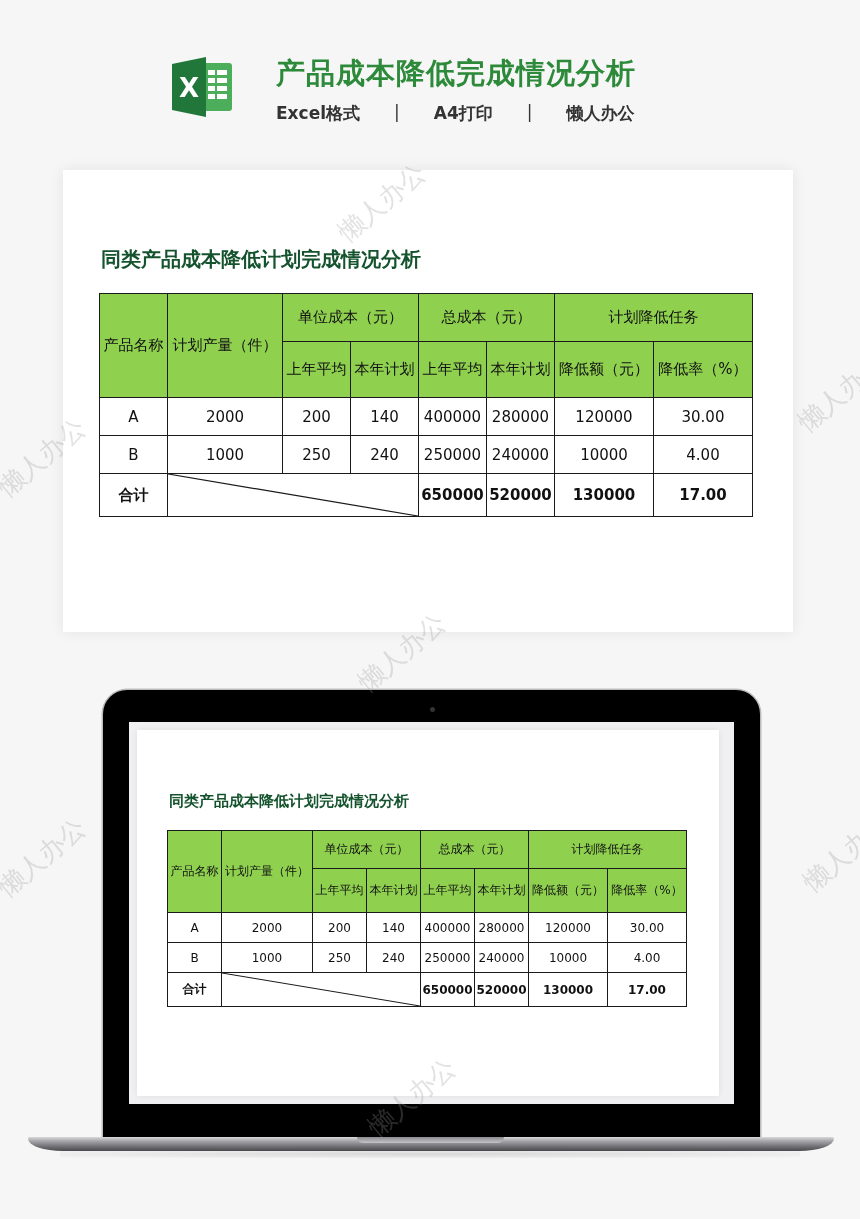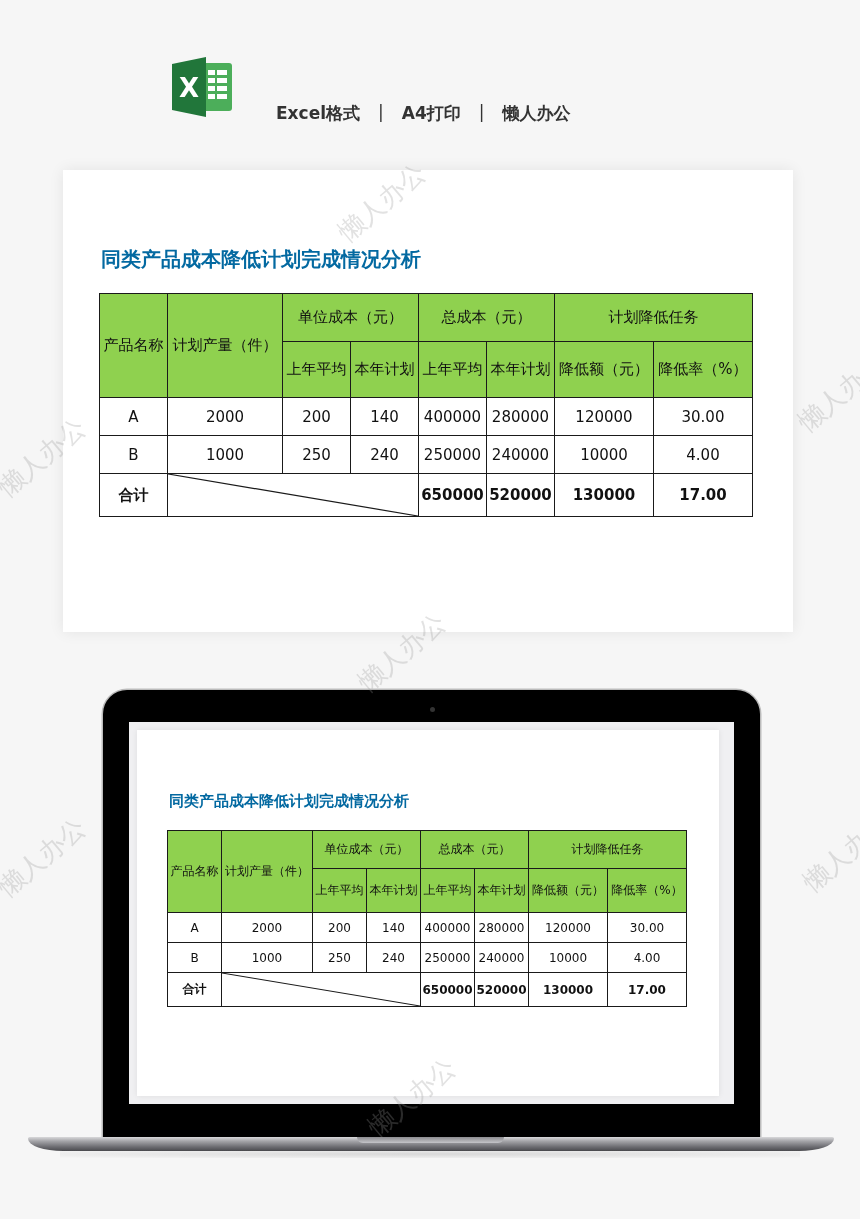--- a/index.html
+++ b/index.html
@@ -3,27 +3,27 @@
 <meta charset="utf-8">
 <style>
   * { box-sizing: border-box; margin: 0; padding: 0; }
   html, body { width: 860px; height: 1219px; background: #f6f6f6; overflow: hidden; }
   body { position: relative; font-family: "DejaVu Sans", "Liberation Sans", sans-serif; color: #111; }
 
   
   .header { position: absolute; left: 0; top: 0; width: 860px; height: 150px; }
   .xl-icon { position: absolute; left: 170px; top: 55px; width: 64px; height: 64px; }
   .main-title { position: absolute; left: 276px; top: 54px; font-size: 29px; font-weight: bold; color: #2d8a3a; letter-spacing: 1px; white-space: nowrap; }
-  .subline { position: absolute; left: 276px; top: 102px; font-size: 17px; font-weight: bold; color: #333; white-space: nowrap; display: flex; gap: 0; }
+  .subline { position: absolute; left: 276px; top: 102px; font-size: 17px; font-weight: bold; color: #333; white-space: nowrap; display: flex; gap: 16px; }
   .subline .sep { margin: 0 18px; font-weight: normal; color: #333; }
 
   
   .card { position: absolute; left: 63px; top: 170px; width: 730px; height: 462px; background: #fff; box-shadow: 0 0 14px rgba(0,0,0,0.08); }
 
-  .sheet-title { position: absolute; font-weight: bold; color: #0369a1; white-space: nowrap; }
+  .sheet-title { position: absolute; font-weight: bold; color: #14532d; white-space: nowrap; }
 
   table.ct { position: absolute; border-collapse: collapse; table-layout: fixed; }
   table.ct td { border: 1.5px solid #1a1a1a; text-align: center; vertical-align: middle; color: #111; white-space: nowrap; overflow: hidden; }
   table.ct td.h { background: #8fd14f; }
   table.ct td.b { font-weight: bold; }
   table.ct td.diag { position: relative; padding: 0; }
   table.ct td.diag svg { position: absolute; left: 0; top: 0; width: 100%; height: 100%; }
 
   .big td { font-size: 15px; }
   .small td { font-size: 12px; }
@@ -51,20 +51,21 @@
       <rect x="38" y="23" width="7" height="5"></rect>
         <rect x="47" y="23" width="10" height="5"></rect>
       <rect x="38" y="31" width="7" height="5"></rect>
         <rect x="47" y="31" width="10" height="5"></rect>
       <rect x="38" y="39" width="7" height="5"></rect>
         <rect x="47" y="39" width="10" height="5"></rect>
     </g>
     <polygon points="2,9 36,2 36,62 2,55" fill="#21763a"></polygon>
     <text x="19" y="42" font-family="DejaVu Sans, sans-serif" font-weight="bold" font-size="26" fill="#fff" text-anchor="middle">X</text>
   </svg>
+  <div class="main-title">产品成本降低完成情况分析</div>
   <div class="subline">
     <span>Excel格式</span>
     <span class="sep">|</span>
     <span>A4打印</span>
     <span class="sep">|</span>
     <span>懒人办公</span>
   </div>
 </div>
 
 <div class="card"></div>

